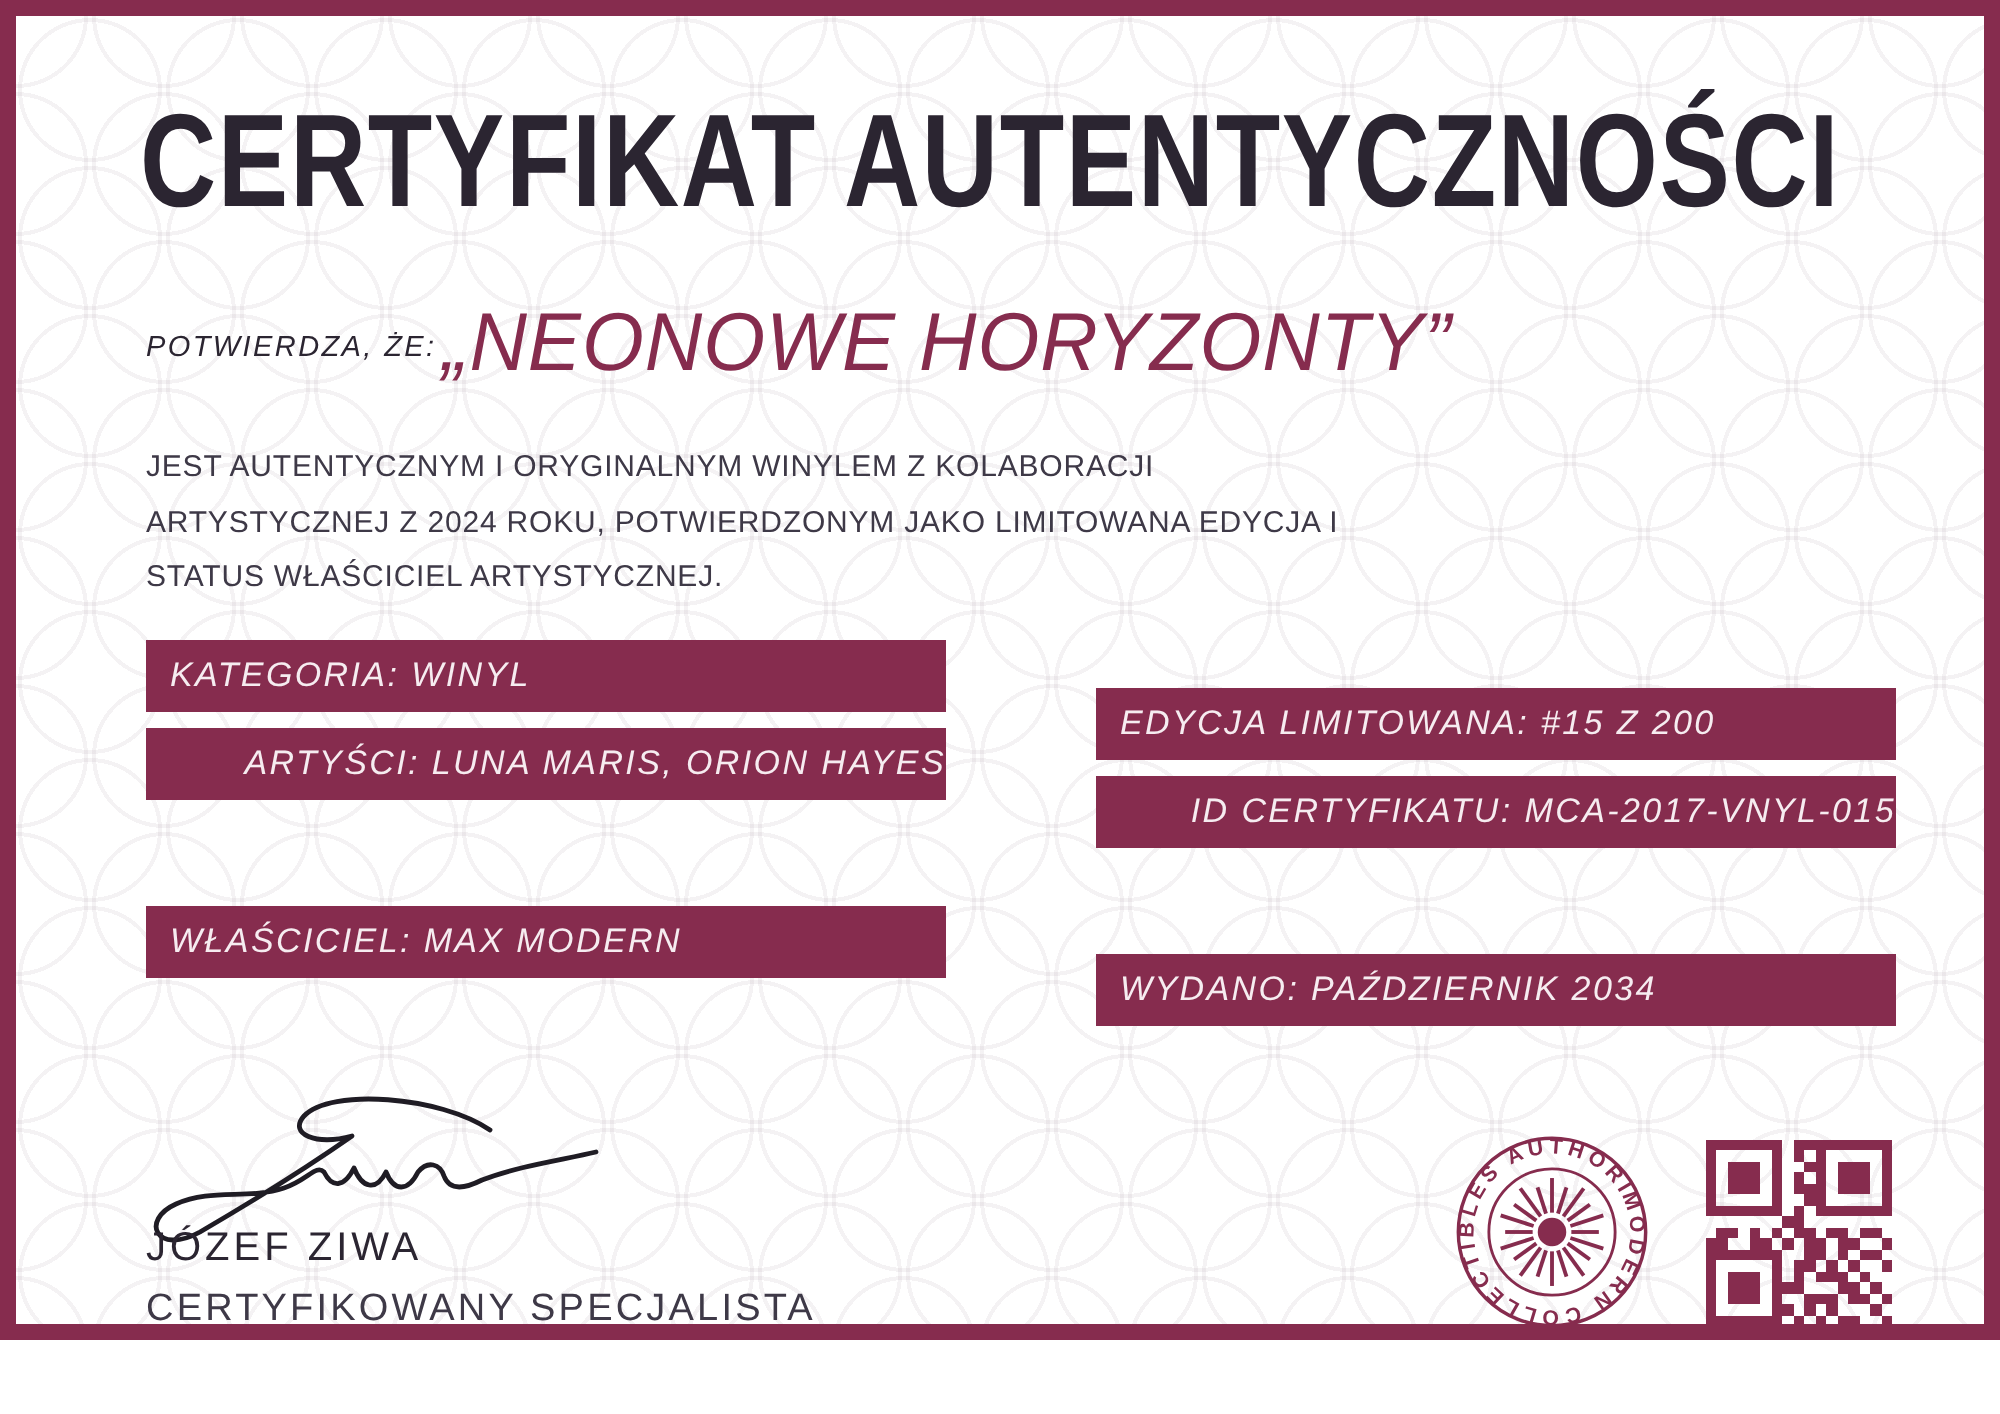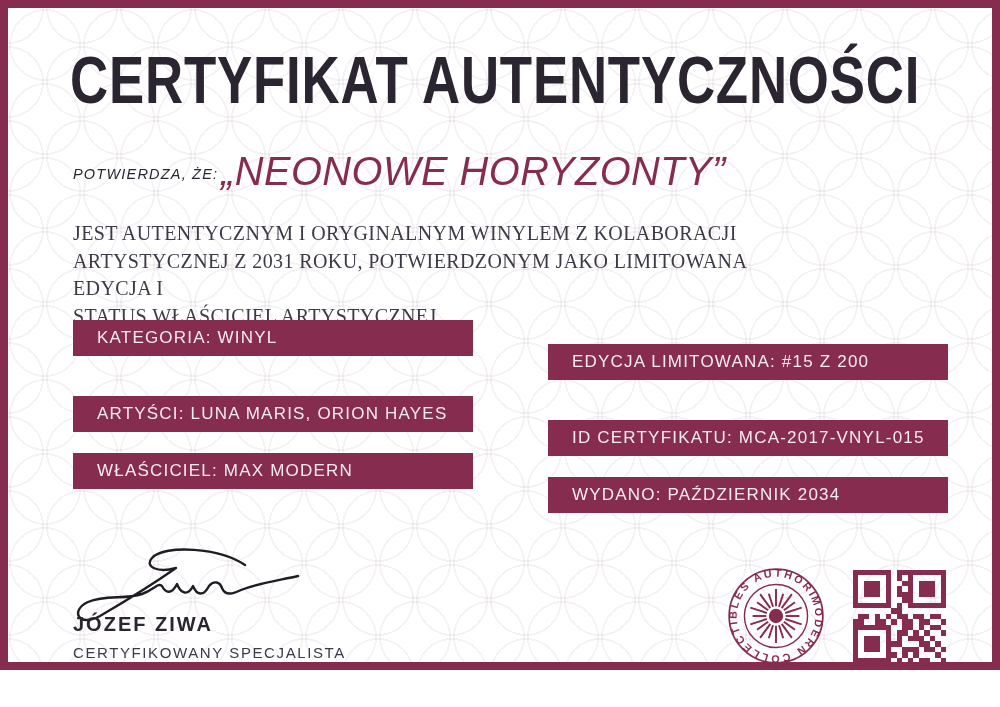--- a/index.html
+++ b/index.html
@@ -39,44 +39,44 @@
   }
   .item-name{
     position:absolute;left:148px;top:0px;
     font-size:41px;color:var(--maroon);font-weight:400;
     white-space:nowrap;letter-spacing:0.5px;
     transform:scaleX(0.97);transform-origin:0 50%;
   }
 
   .description{
     position:absolute;left:65px;top:212px;width:680px;
-    font-size:20px;line-height:27.5px;letter-spacing:0.4px;
+    font-size:15px;line-height:27.5px;letter-spacing:0.4px;
     color:var(--ink-body);
-    font-family:Liberation Serif, serif;
   }
 
   .field-bar{
     position:absolute;height:36px;width:400px;
     background:var(--maroon);
     color:var(--bar-text);
     font-size:17px;letter-spacing:1.2px;
-    line-height:36px;padding-left:24px;
+    line-height:36px;padding-left:12px;
     white-space:nowrap;
+    font-style:italic;
   }
   .col-left{left:65px;}  .col-right{left:540px;margin-top:24px;}
-  .row-1{top:312px;}  .row-2{top:388px;}  .row-3{top:445px;}
+  .row-1{top:312px;}  .row-2{top:356px;text-align:right;}  .row-3{top:445px;}
 
   .signature-svg{position:absolute;left:52px;top:532px;}
   .signer-name{
     position:absolute;left:65px;top:605px;
-    font-size:20px;letter-spacing:2px;color:var(--ink-title);font-weight:700;
+    font-size:20px;letter-spacing:2px;color:var(--ink-title);font-weight:400;
   }
   .signer-role{
     position:absolute;left:65px;top:636px;
-    font-size:15px;letter-spacing:1.6px;color:var(--ink-body);font-weight:400;
+    font-size:19px;letter-spacing:1.6px;color:var(--ink-body);font-weight:400;
   }
 
   .stamp-svg{position:absolute;left:712px;top:552px;}
   .stamp-circular-text{
     font-family:"Liberation Sans", sans-serif;
     font-size:10.5px;letter-spacing:2.3px;font-weight:700;
     fill:var(--maroon);
   }
 
   .qr{
@@ -93,21 +93,21 @@
 
   <div class="title">CERTYFIKAT AUTENTYCZNOŚCI</div>
 
   <div class="confirm-row">
     <span class="confirm-label">POTWIERDZA, ŻE:</span>
     <span class="item-name">„NEONOWE HORYZONTY”</span>
   </div>
 
   <div class="description">
     <div>JEST AUTENTYCZNYM I ORYGINALNYM WINYLEM Z KOLABORACJI</div>
-    <div>ARTYSTYCZNEJ Z 2031 ROKU, POTWIERDZONYM JAKO LIMITOWANA EDYCJA I</div>
+    <div>ARTYSTYCZNEJ Z 2024 ROKU, POTWIERDZONYM JAKO LIMITOWANA EDYCJA I</div>
     <div>STATUS WŁAŚCICIEL ARTYSTYCZNEJ.</div>
   </div>
 
   <div class="field-bar col-left row-1">KATEGORIA: WINYL</div>
   <div class="field-bar col-right row-1">EDYCJA LIMITOWANA: #15 Z 200</div>
   <div class="field-bar col-left row-2">ARTYŚCI: LUNA MARIS, ORION HAYES</div>
   <div class="field-bar col-right row-2">ID CERTYFIKATU: MCA-2017-VNYL-015</div>
   <div class="field-bar col-left row-3">WŁAŚCICIEL: MAX MODERN</div>
   <div class="field-bar col-right row-3">WYDANO: PAŹDZIERNIK 2034</div>
 

